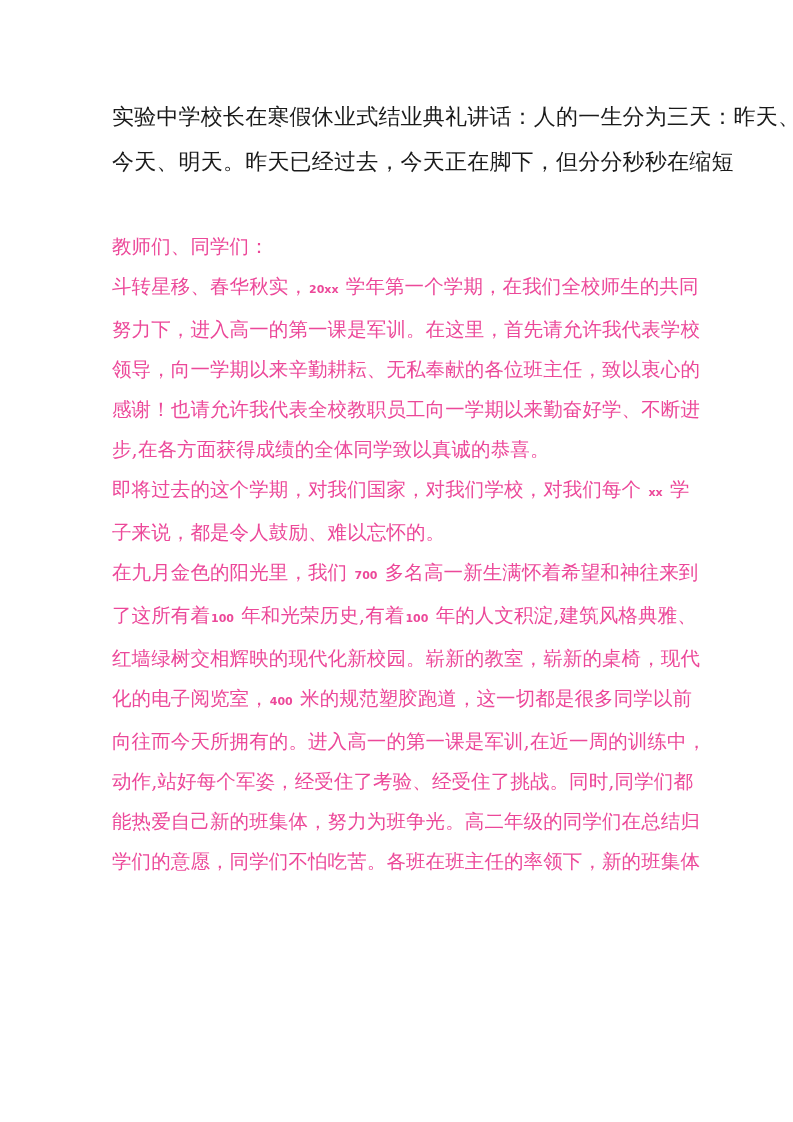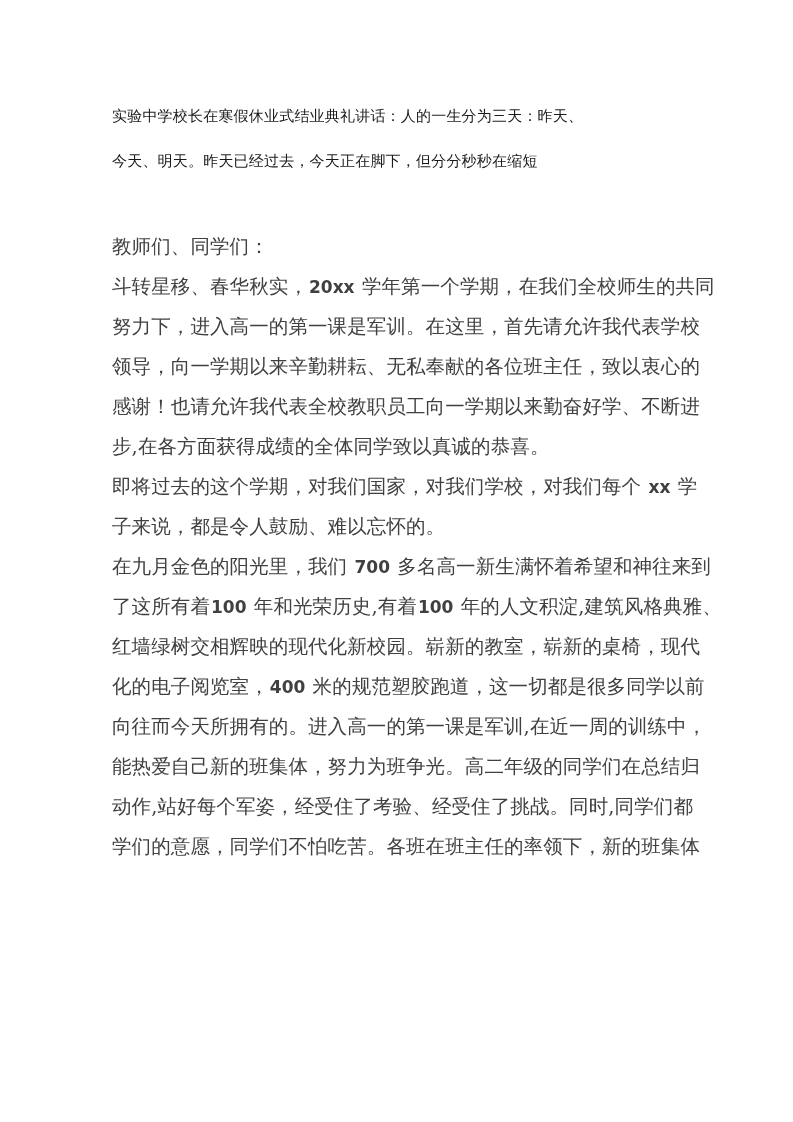--- a/index.html
+++ b/index.html
@@ -27,21 +27,21 @@
 
   .content {
     position: absolute;
     left: 112px;
     top: 94px;
     width: 576px;
   }
 
   
   .doc-title {
-    font-size: 15px;
+    font-size: 22px;
     line-height: 45px;
     letter-spacing: 0.2px;
     text-align: justify;
     text-justify: inter-ideograph;
     color: #1a1a1a;
     margin: 0;
   }
 
   .title-line {
     display: block;
@@ -57,28 +57,28 @@
   .body-text {
     margin: 0;
   }
 
   .para-line {
     display: block;
     font-size: 19.5px;
     line-height: 40px;
     letter-spacing: 0.1px;
     white-space: nowrap;
-    color: #404040;
+    color: #ec4899;
   }
 
   
   .num {
     font-family: "DejaVu Sans", "Liberation Sans", sans-serif;
     font-weight: bold;
-    font-size: 17px;
+    font-size: 11px;
     letter-spacing: 0;
     padding: 0 1px;
   }
 </style>
 </head>
 <body style="background: rgb(255, 255, 255); color: rgb(26, 26, 26);">
 
 <div class="page">
 
   <div class="content">
@@ -97,19 +97,19 @@
       <span class="para-line">领导，向一学期以来辛勤耕耘、无私奉献的各位班主任，致以衷心的</span>
       <span class="para-line">感谢！也请允许我代表全校教职员工向一学期以来勤奋好学、不断进</span>
       <span class="para-line">步,在各方面获得成绩的全体同学致以真诚的恭喜。</span>
       <span class="para-line">即将过去的这个学期，对我们国家，对我们学校，对我们每个 <span class="num">xx</span> 学</span>
       <span class="para-line">子来说，都是令人鼓励、难以忘怀的。</span>
       <span class="para-line">在九月金色的阳光里，我们 <span class="num">700</span> 多名高一新生满怀着希望和神往来到</span>
       <span class="para-line">了这所有着<span class="num">100</span> 年和光荣历史,有着<span class="num">100</span> 年的人文积淀,建筑风格典雅、</span>
       <span class="para-line">红墙绿树交相辉映的现代化新校园。崭新的教室，崭新的桌椅，现代</span>
       <span class="para-line">化的电子阅览室，<span class="num">400</span> 米的规范塑胶跑道，这一切都是很多同学以前</span>
       <span class="para-line">向往而今天所拥有的。进入高一的第一课是军训,在近一周的训练中，</span>
+      <span class="para-line">动作,站好每个军姿，经受住了考验、经受住了挑战。同时,同学们都</span>
       <span class="para-line">能热爱自己新的班集体，努力为班争光。高二年级的同学们在总结归</span>
-      <span class="para-line">动作,站好每个军姿，经受住了考验、经受住了挑战。同时,同学们都</span>
       <span class="para-line">学们的意愿，同学们不怕吃苦。各班在班主任的率领下，新的班集体</span>
     </div>
 
   </div>
 </div>
 
 </body></html>

